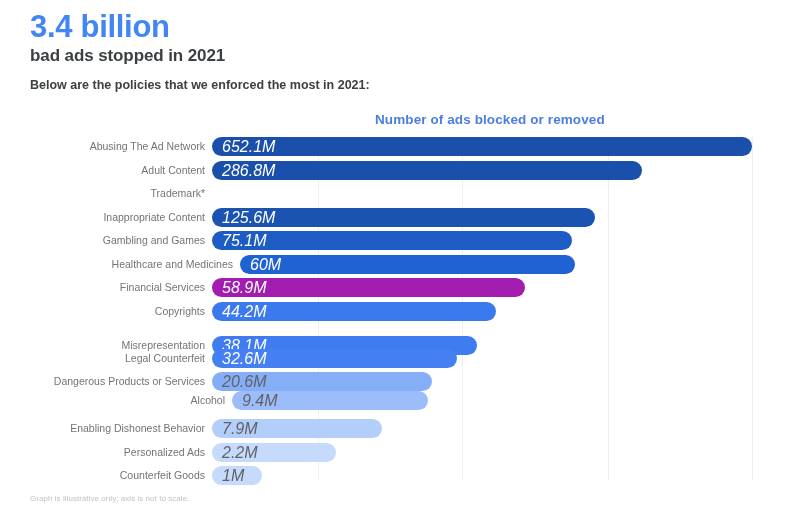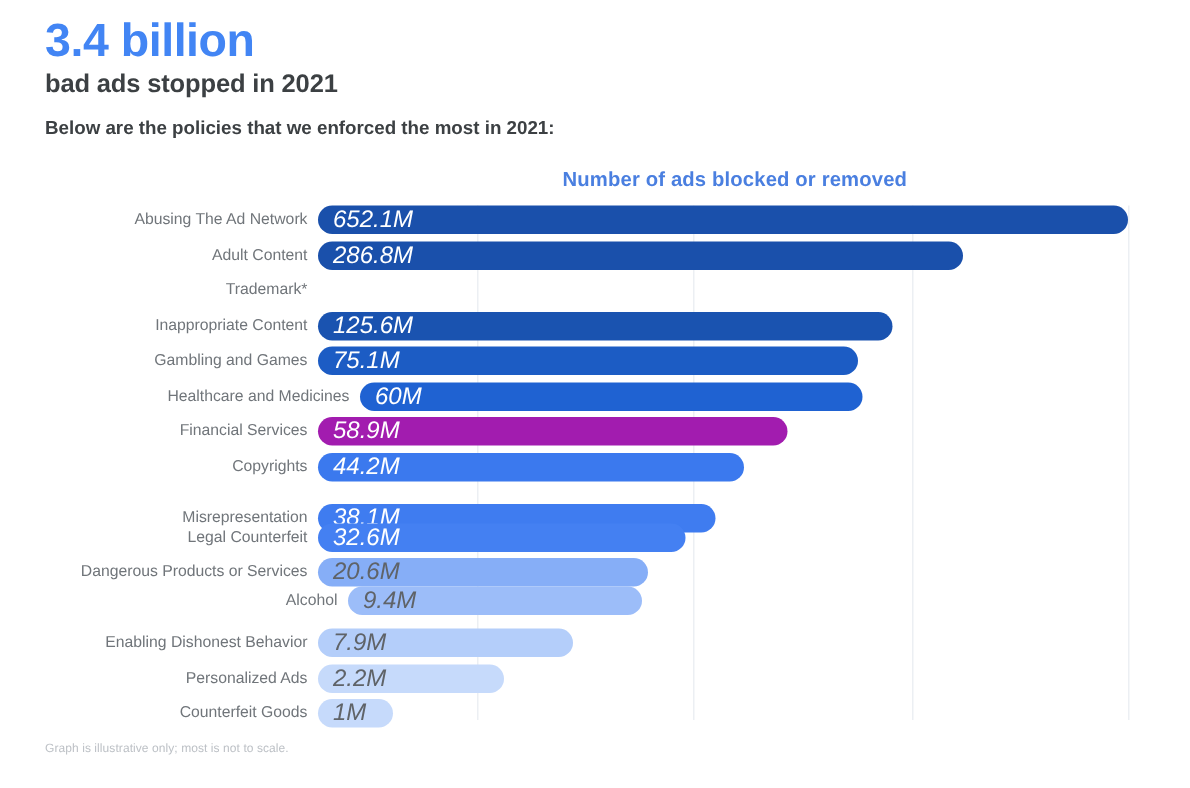--- a/index.html
+++ b/index.html
@@ -254,15 +254,15 @@
         </div>
         <div class="row" style="top: 329px;">
           <div class="cat-label">Counterfeit Goods</div>
           <div class="bar" style="width: 50px; background: rgb(198, 218, 251);">
             <div class="bar-value" style="color: rgb(95, 99, 104);">1M</div>
           </div>
         </div>
       </div>
   </div>
 
-  <div class="footnote footnote-1">Graph is illustrative only; most is not to scale.</div>
+  <div class="footnote footnote-1">Graph is illustrative only; axis is not to scale.</div>
 
 </div>
 
 </body></html>

